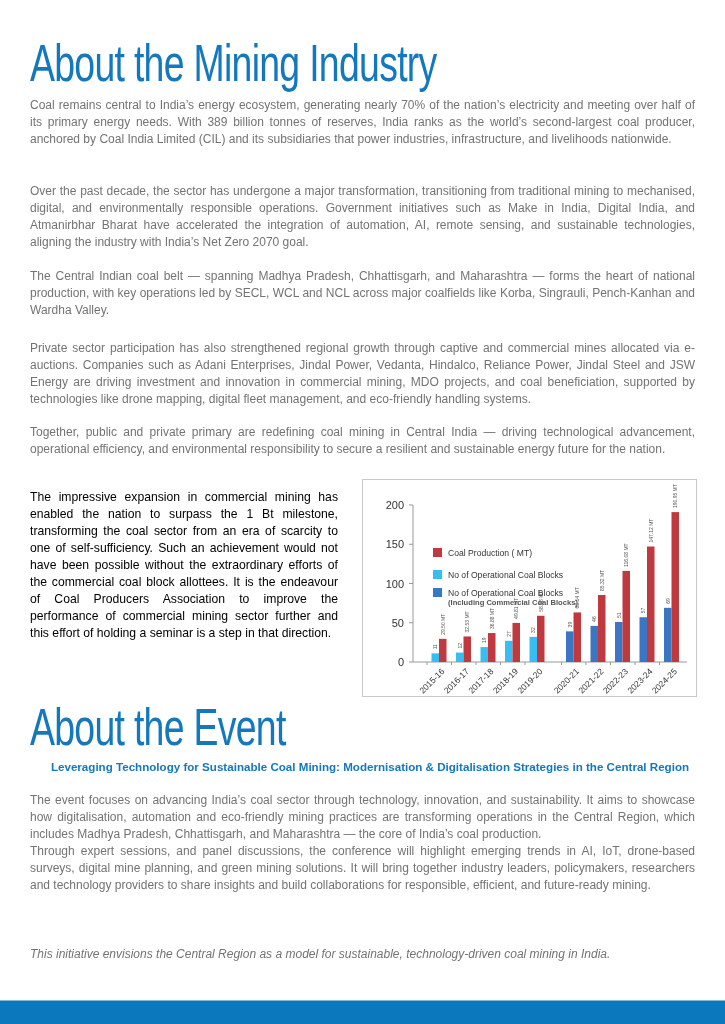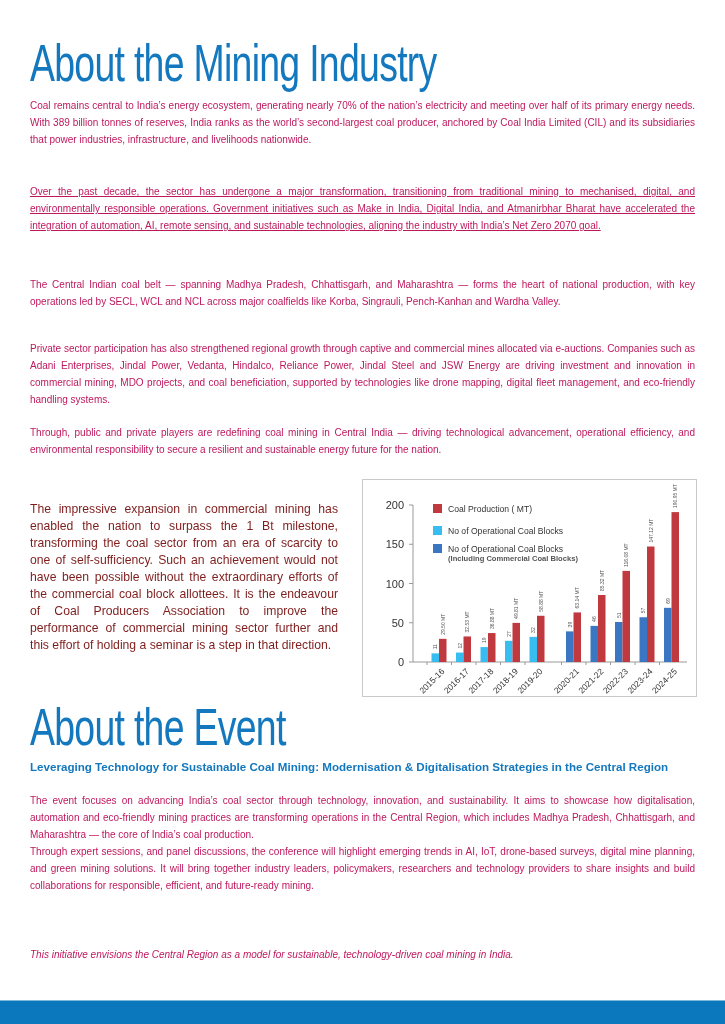--- a/index.html
+++ b/index.html
@@ -12,66 +12,66 @@
     color: #1478be; font-weight: normal;
     font-size: 52px; letter-spacing: -1px;
     transform: scaleX(0.72); transform-origin: left top;
     white-space: nowrap; line-height: 1;
   }
   #h1-mining { top: 37px; }
   #h1-event { top: 701px; }
 
   .para {
     position: absolute; left: 30px; width: 665px;
-    font-size: 10px; line-height: 17px; color: #be185d;
+    font-size: 12px; line-height: 17px; color: #737373;
     text-align: justify; text-align-last: left;
   }
   #p1 { top: 97px; }
-  #p2 { top: 183px; text-decoration: underline; }
-  #p3 { top: 268px; margin-top: 8px; }
+  #p2 { top: 183px; }
+  #p3 { top: 268px; }
   #p4 { top: 340px; }
   #p5 { top: 424px; }
 
   #p-side {
     position: absolute; left: 30px; top: 489px; width: 308px;
-    font-size: 12.2px; line-height: 17px; color: #7f1d1d;
-    text-align: justify; text-align-last: left; margin-top: 12px;
+    font-size: 12.2px; line-height: 17px; color: #000000;
+    text-align: justify; text-align-last: left;
   }
 
   #subtitle {
     position: absolute; left: 30px; top: 760px; width: 680px;
-    font-size: 11.6px; font-weight: bold; color: #1478be; white-space: nowrap;
+    font-size: 11.6px; font-weight: bold; color: #1478be; white-space: nowrap; text-align: center;
   }
   #pe1 { top: 792px; }
   #pe2 { top: 843px; }
   #pe3 { top: 946px; font-style: italic; }
 
   #footer-line { position: absolute; left: 0; top: 1000px; width: 725px; height: 1px; background: #7fb9d9; }
   #footer-bar { position: absolute; left: 0; top: 1001px; width: 725px; height: 23px; background: #0b77bd; }
 
   
   #chart-frame {
     position: absolute; left: 362px; top: 479px; width: 335px; height: 218px;
     border: 1px solid #c8c8c8; background: #fff;
   }
   #chart-svg { position: absolute; left: 0; top: 0; }
-  .legend { position: absolute; font-size: 8.6px; color: #333; }
+  .legend { position: absolute; font-size: 8.6px; color: #333; margin-top: 44px; }
   .legend .sw { display: inline-block; width: 9px; height: 9px; vertical-align: -1px; margin-right: 6px; }
   .legend .sub { display: block; font-size: 7.6px; color: #555; margin-left: 15px; font-weight: bold; }
 </style>
 </head>
 <body>
 
 <div id="h1-mining" class="h1">About the Mining Industry</div>
 
 <p id="p1" class="para">Coal remains central to India’s energy ecosystem, generating nearly 70% of the nation’s electricity and meeting over half of its primary energy needs. With 389 billion tonnes of reserves, India ranks as the world’s second-largest coal producer, anchored by Coal India Limited (CIL) and its subsidiaries that power industries, infrastructure, and livelihoods nationwide.</p>
 <p id="p2" class="para">Over the past decade, the sector has undergone a major transformation, transitioning from traditional mining to mechanised, digital, and environmentally responsible operations. Government initiatives such as Make in India, Digital India, and Atmanirbhar Bharat have accelerated the integration of automation, AI, remote sensing, and sustainable technologies, aligning the industry with India’s Net Zero 2070 goal.</p>
 <p id="p3" class="para">The Central Indian coal belt — spanning Madhya Pradesh, Chhattisgarh, and Maharashtra — forms the heart of national production, with key operations led by SECL, WCL and NCL across major coalfields like Korba, Singrauli, Pench-Kanhan and Wardha Valley.</p>
 <p id="p4" class="para">Private sector participation has also strengthened regional growth through captive and commercial mines allocated via e-auctions. Companies such as Adani Enterprises, Jindal Power, Vedanta, Hindalco, Reliance Power, Jindal Steel and JSW Energy are driving investment and innovation in commercial mining, MDO projects, and coal beneficiation, supported by technologies like drone mapping, digital fleet management, and eco-friendly handling systems.</p>
-<p id="p5" class="para">Through, public and private players are redefining coal mining in Central India — driving technological advancement, operational efficiency, and environmental responsibility to secure a resilient and sustainable energy future for the nation.</p>
+<p id="p5" class="para">Together, public and private primary are redefining coal mining in Central India — driving technological advancement, operational efficiency, and environmental responsibility to secure a resilient and sustainable energy future for the nation.</p>
 
 <p id="p-side">The impressive expansion in commercial mining has enabled the nation to surpass the 1 Bt milestone, transforming the coal sector from an era of scarcity to one of self-sufficiency. Such an achievement would not have been possible without the extraordinary efforts of the commercial coal block allottees.  It is the endeavour of Coal Producers Association to improve the performance of commercial mining sector further and this effort of holding a seminar is a step in that direction.</p>
 
 <div id="chart-frame">
   <svg id="chart-svg" width="335" height="218">
       <line x1="50" y1="25" x2="50" y2="182" stroke="#999" stroke-width="1"></line>
       <line x1="46" y1="182" x2="50" y2="182" stroke="#999" stroke-width="1"></line>
       <text x="41" y="186" font-size="11" text-anchor="end" fill="#333" font-family="Liberation Sans, sans-serif">0</text>
       <line x1="46" y1="142.75" x2="50" y2="142.75" stroke="#999" stroke-width="1"></line>
       <text x="41" y="146.75" font-size="11" text-anchor="end" fill="#333" font-family="Liberation Sans, sans-serif">50</text>

